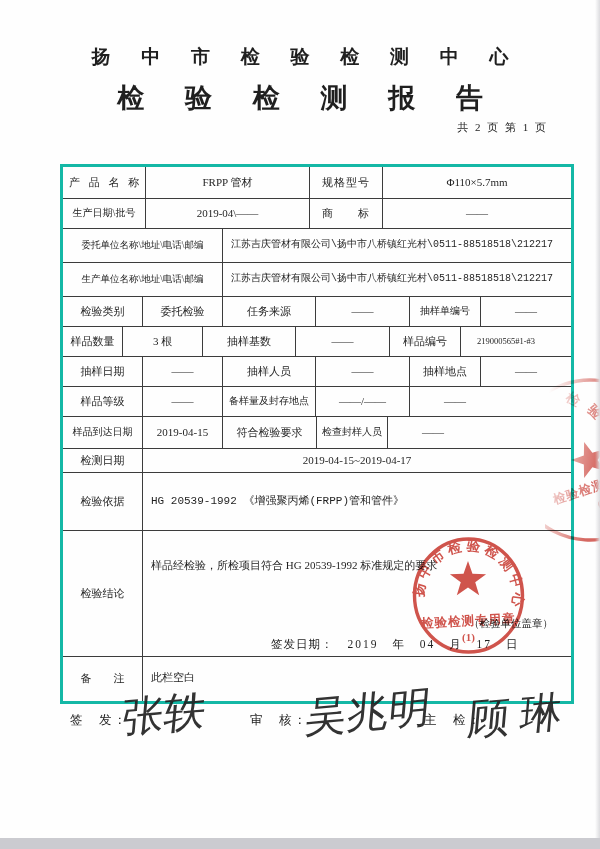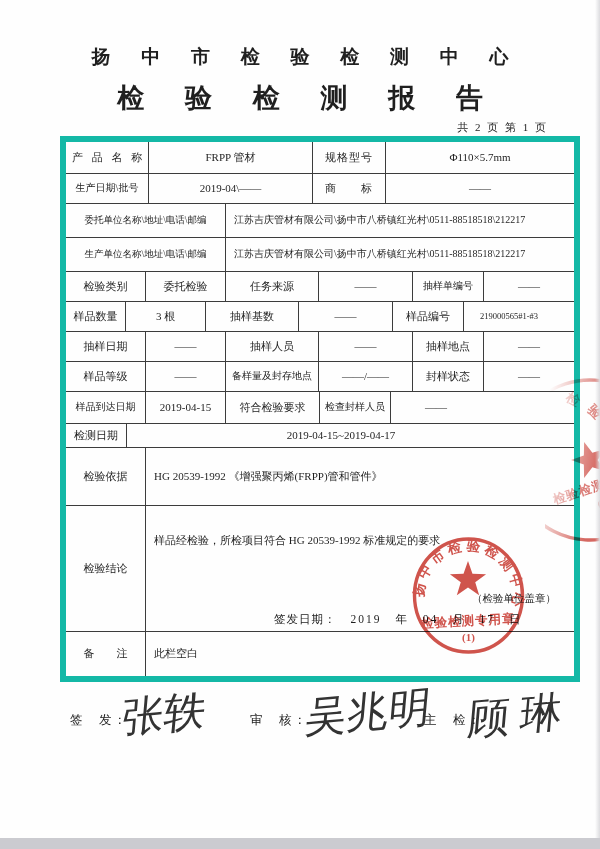--- a/index.html
+++ b/index.html
@@ -8,27 +8,27 @@
   .scan-bottom{position:absolute;left:0;bottom:0;width:100%;height:11px;background:#cbcbd0;}
   .scan-right{position:absolute;right:0;top:0;width:5px;height:100%;background:linear-gradient(to left,#dcdcdf,rgba(255,255,255,0));}
 
   .org-name{position:absolute;top:44px;left:0;width:100%;text-align:center;
             font-size:19px;font-weight:bold;letter-spacing:13px;text-indent:13px;}
   .report-title{position:absolute;top:80px;left:0;width:100%;text-align:center;
             font-size:27px;font-weight:bold;letter-spacing:17px;text-indent:17px;}
   .report-no{position:absolute;top:120px;left:74px;font-size:11px;letter-spacing:1px;}
   .page-info{position:absolute;top:120px;right:52px;font-size:11px;letter-spacing:2px;}
 
-  .tbl{position:absolute;left:60px;top:136px;width:508px;border:6px solid #14b8a6;box-sizing:content-box;}
+  .tbl{position:absolute;left:60px;top:164px;width:508px;border:3px solid #14b8a6;box-sizing:content-box;}
   .row{display:flex;border-bottom:1px solid #3c3c3c;box-sizing:border-box;}
   .row:last-child{border-bottom:none;}
   .c{display:flex;align-items:center;justify-content:center;box-sizing:border-box;
      border-right:1px solid #3c3c3c;font-size:11px;line-height:1.25;text-align:center;}
   .c:last-child{border-right:none;}
-  .left{justify-content:flex-start;text-align:left;padding-left:8px;padding-right:4px;}
+  .left{justify-content:flex-start;text-align:left;padding-left:8px;padding-right:4px;font-family:Liberation Mono, monospace;}
   .lab{letter-spacing:1px;}
   .sp3{letter-spacing:3px;text-indent:3px;}
   .fs10{font-size:10px;} .fs95{font-size:9.5px;} .fs85{font-size:8.5px;letter-spacing:0;}
 
   .concl-cell{position:relative;}
   .concl-text{position:absolute;top:28px;left:8px;right:6px;font-size:11px;text-align:left;}
   .seal-hint{position:absolute;top:86px;right:18px;font-size:10.5px;}
   .sign-date{position:absolute;top:106px;left:128px;font-size:11.5px;letter-spacing:1px;white-space:nowrap;}
   .sign-date .v{margin-left:14px;letter-spacing:2px;word-spacing:9px;}
 
@@ -104,34 +104,33 @@
       <div class="c" style="width:94px">——</div>
       <div class="c" style="width:71px">抽样地点</div>
       <div class="c" style="width:90px">——</div>
     </div>
 
     <div class="row" style="height:30px">
       <div class="c" style="width:80px">样品等级</div>
       <div class="c" style="width:80px">——</div>
       <div class="c fs10" style="width:93px">备样量及封存地点</div>
       <div class="c" style="width:94px">——/——</div>
-      <div class="c" style="width:71px">封样状态</div>
       <div class="c" style="width:90px">——</div>
     </div>
 
     <div class="row" style="height:32px">
       <div class="c fs10" style="width:80px">样品到达日期</div>
       <div class="c" style="width:80px">2019-04-15</div>
       <div class="c" style="width:94px">符合检验要求</div>
       <div class="c fs10" style="width:71px">检查封样人员</div>
       <div class="c" style="width:90px">——</div>
     </div>
 
     <div class="row" style="height:24px">
-      <div class="c" style="width:61px">检测日期</div>
+      <div class="c" style="width:80px">检测日期</div>
       <div class="c" style="width:428px">2019-04-15~2019-04-17</div>
     </div>
 
     <div class="row" style="height:58px">
       <div class="c" style="width:80px">检验依据</div>
       <div class="c left" style="width:428px">HG 20539-1992 《增强聚丙烯(FRPP)管和管件》</div>
     </div>
 
     <div class="row" style="height:126px">
       <div class="c" style="width:80px">检验结论</div>

